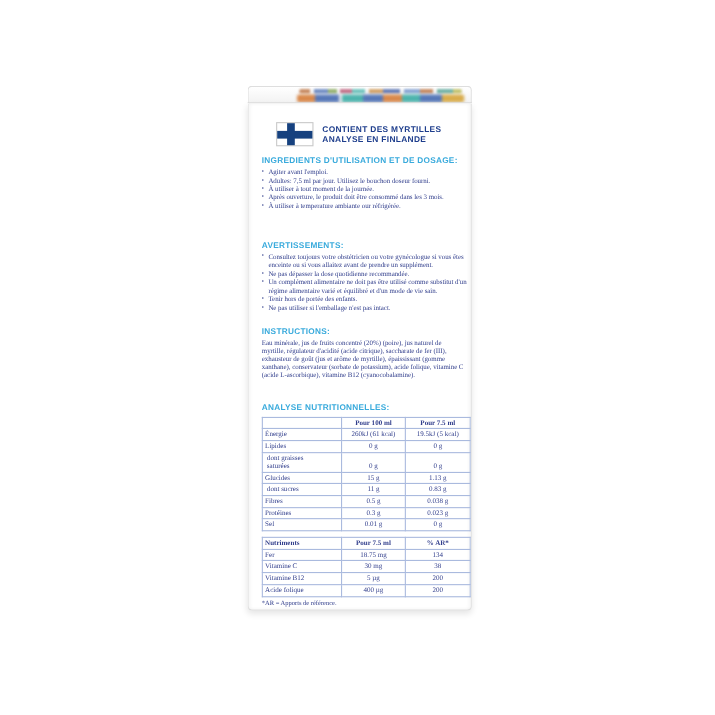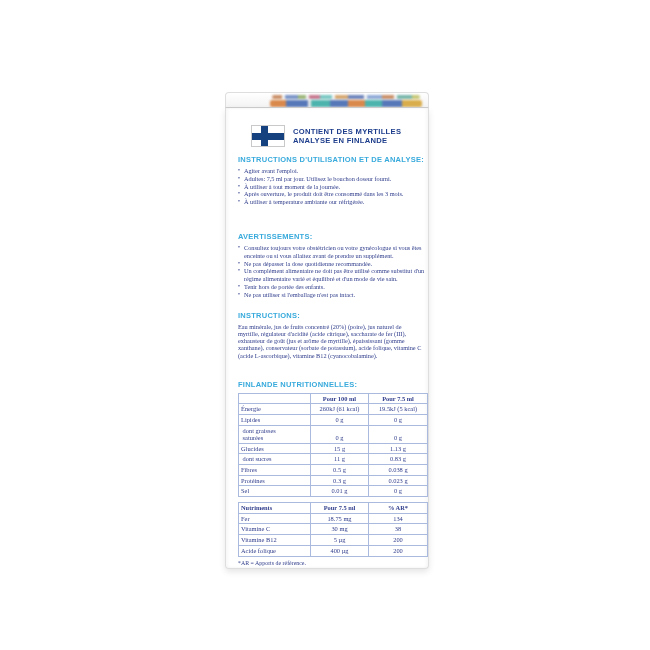--- a/index.html
+++ b/index.html
@@ -1,21 +1,21 @@
 <!DOCTYPE html>
 <html><head>
 <meta charset="utf-8">
 <style>
   html,body{margin:0;padding:0;}
   body{
     width:650px;height:650px;background:#ffffff;position:relative;overflow:hidden;
     font-family:"Liberation Serif", serif;
     -webkit-font-smoothing:antialiased;
   }
-  .box{position:absolute;left:225px;top:92px;width:204px;}
+  .box{position:absolute;left:225px;top:78px;width:204px;}
   
   .flap{
     height:16px;background:linear-gradient(#ffffff,#f3f3f3);
     border:1px solid #dedede;border-bottom:1px solid #cccccc;
     border-radius:4px 4px 0 0;box-sizing:border-box;overflow:hidden;
   }
   .smudge1{
     height:4px;width:148px;margin:2px 0 0 46px;filter:blur(1.1px);opacity:.75;border-radius:2px;
     background:linear-gradient(90deg,#b86a35 0 10px,#f3f3f3 10px 13px,#4a6fb5 13px 26px,#7a9e4a 26px 34px,#f3f3f3 34px 37px,#b54a6a 37px 48px,#4ab5ad 48px 60px,#f3f3f3 60px 63px,#c98a3f 63px 76px,#3b5aa5 76px 92px,#f3f3f3 92px 95px,#6a8ec9 95px 110px,#b86a35 110px 122px,#f3f3f3 122px 125px,#4a9e8e 125px 140px,#b5b54a 140px 148px);
   }
@@ -81,21 +81,21 @@
         <div class="h"></div>
           <div class="v"></div>
       </div>
       <div class="origin-title">
         <div>CONTIENT DES MYRTILLES</div>
         <div>ANALYSE EN FINLANDE</div>
       </div>
     </div>
 
     <div class="sec-instructions">
-      <div class="sec-head">INSTRUCTIONS D'UTILISATION ET DE ANALYSE:</div>
+      <div class="sec-head">INGREDIENTS D'UTILISATION ET DE DOSAGE:</div>
       <div class="bullets">
 
           <div class="bullet">
             <span>Agiter avant l'emploi.</span>
           </div>
 
           <div class="bullet">
             <span>Adultes: 7,5 ml par jour. Utilisez le bouchon doseur fourni.</span>
           </div>
 
@@ -138,21 +138,21 @@
           </div>
         </div>
     </div>
 
     <div class="sec-ingredients">
       <div class="sec-head">INSTRUCTIONS:</div>
       <div class="ing-text">Eau minérale, jus de fruits concentré (20%) (poire), jus naturel de myrtille, régulateur d'acidité (acide citrique), saccharate de fer (III), exhausteur de goût (jus et arôme de myrtille), épaississant (gomme xanthane), conservateur (sorbate de potassium), acide folique, vitamine C (acide L-ascorbique), vitamine B12 (cyanocobalamine).</div>
     </div>
 
     <div class="sec-nutrition">
-      <div class="sec-head">FINLANDE NUTRITIONNELLES:</div>
+      <div class="sec-head">ANALYSE NUTRITIONNELLES:</div>
 
       <table class="t1">
         <colgroup>
             <col class="c1">
             <col class="c2">
             <col class="c3">
           </colgroup>
         <thead>
           <tr>
             <th class="lbl"></th>

